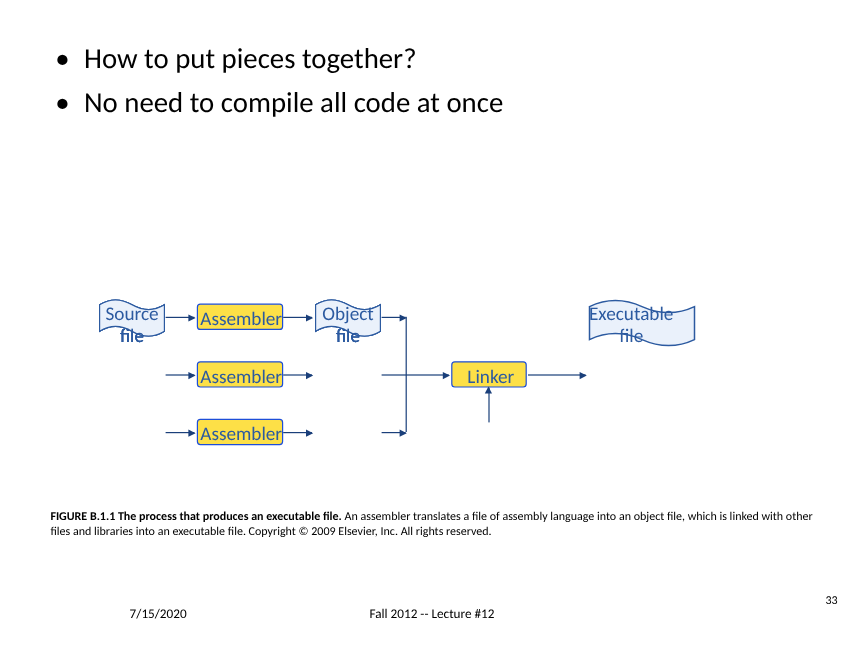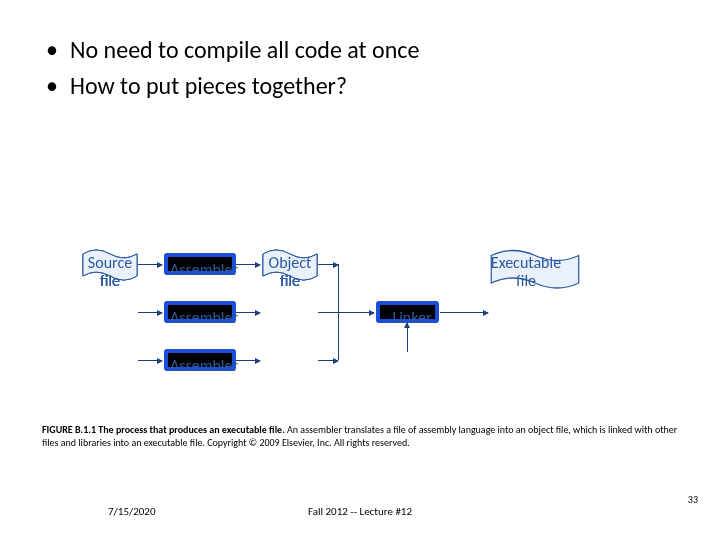--- a/index.html
+++ b/index.html
@@ -8,42 +8,42 @@
   .title { color: #c00000; font-size: 30px; font-weight: 400; text-align: center; padding-top: 18px; letter-spacing: 0.2px; }
   .bullets { padding: 34px 0 0 46px; font-size: 24px; line-height: 1.35; }
   .bullets li { list-style: none; position: relative; padding-left: 24px; margin-bottom: 4px; }
   .bullets li::before { content: "•"; position: absolute; left: 0; top: 0; font-size: 24px; }
   .diagram { position: absolute; left: 82px; top: 248px; width: 556px; height: 148px; }
   .dlabel { position: absolute; font-size: 16px; color: #2c5aa0; text-align: center; line-height: 1.1; }
   
   .filebox { position: absolute; width: 56px; height: 34px; }
   .filebox svg { position: absolute; inset: 0; }
   .filebox .dlabel { left: 0; width: 56px; top: 6px; }
-  .procbox { position: absolute; width: 72px; height: 22px; border: 4px solid #1d4ed8; border-radius: 3px; background: #000000; }
+  .procbox { position: absolute; width: 72px; height: 22px; border: 1px solid #1d4ed8; border-radius: 3px; background: #fde047; }
   .procbox .dlabel { left: 0; width: 72px; top: 4px; }
   .roundbox { position: absolute; width: 70px; height: 30px; border: 1px solid #2c5aa0; border-radius: 12px; background: #fff8e8; }
   .roundbox .dlabel { left: 0; width: 70px; top: 3px; }
   .arrow { position: absolute; height: 0; border-top: 1.2px solid #1a3f7a; }
   .arrow::after { content: ""; position: absolute; right: -1px; top: -3.5px; border-left: 6px solid #1a3f7a; border-top: 3.5px solid transparent; border-bottom: 3.5px solid transparent; }
   .vline { position: absolute; width: 0; border-left: 1.2px solid #1a3f7a; }
   .caption { position: absolute; left: 42px; right: 42px; top: 424px; font-size: 10px; line-height: 1.25; }
   .caption .b { font-weight: 700; }
   .footer-date { position: absolute; left: 108px; bottom: 22px; font-size: 11px; }
   .footer-center { position: absolute; left: 0; right: 0; bottom: 22px; text-align: center; font-size: 11px; }
   .footer-num { position: absolute; right: 22px; bottom: 34px; font-size: 10px; }
 </style>
 </head>
 <body>
 
 <div class="slide">
 
 
   <ul class="bullets">
+    <li>How to put pieces together?</li>
     <li>No need to compile all code at once</li>
-    <li>How to put pieces together?</li>
   </ul>
 
   <div class="diagram">
 
     <div class="filebox" style="left:0;top:0">
       <svg viewBox="0 0 56 34">
           <path d="M1 6 Q14 -2 28 6 T55 6 L55 28 Q42 36 28 28 T1 28 Z" fill="#eaf1fb" stroke="#2c5aa0" stroke-width="1"></path>
         </svg>
       <div class="dlabel" style="white-space:pre-line">Source
 file</div>

